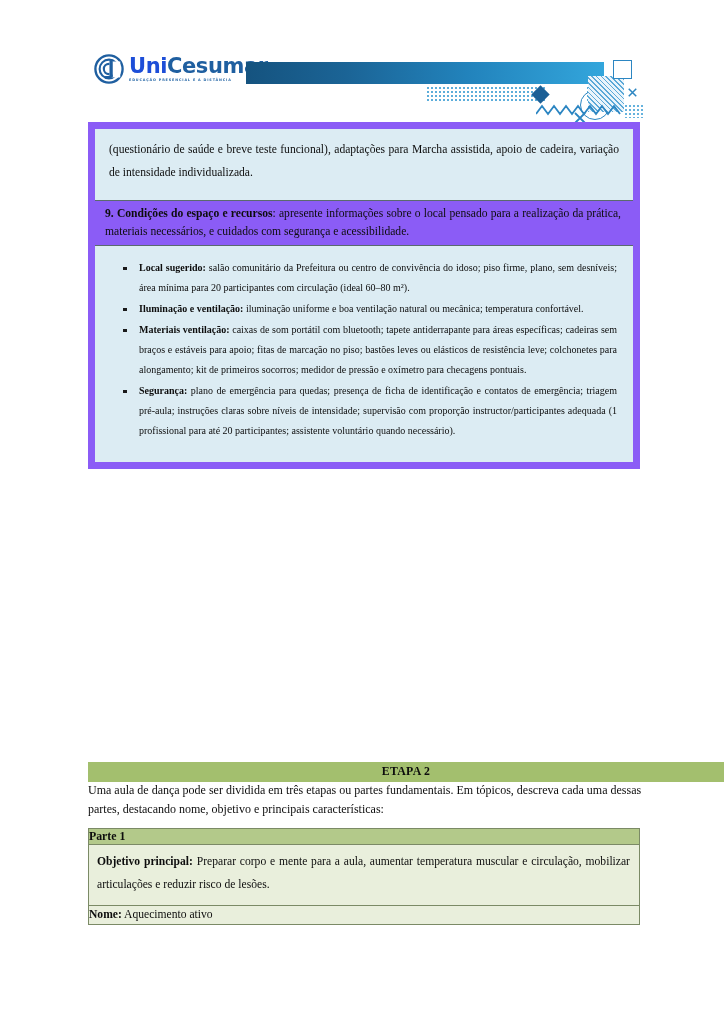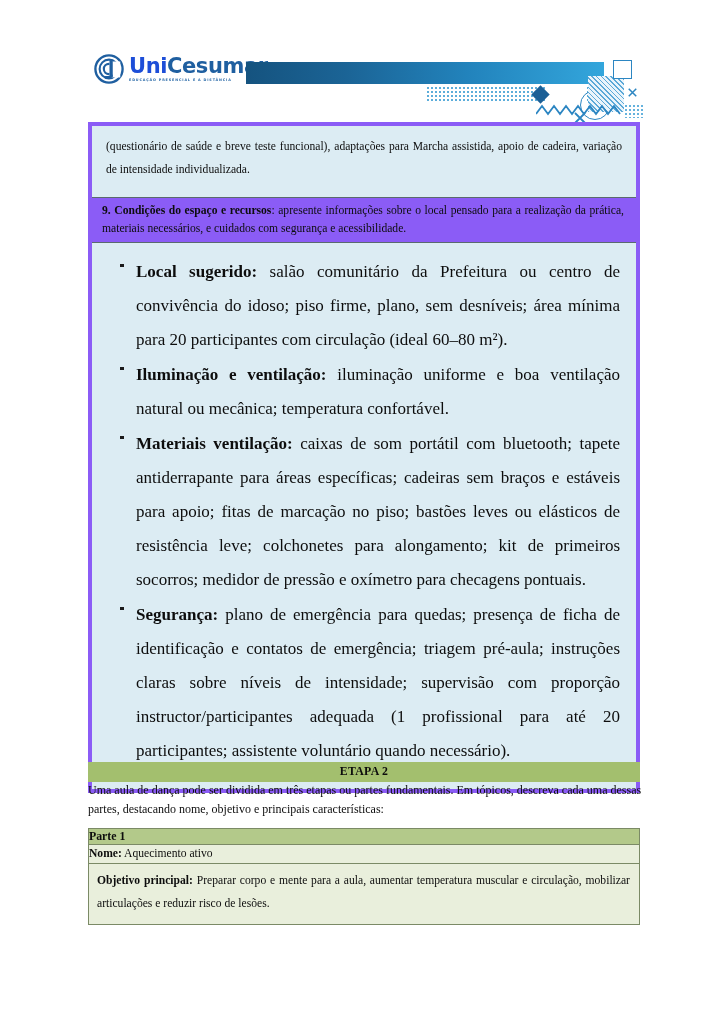--- a/index.html
+++ b/index.html
@@ -143,21 +143,21 @@
   }
 
   
   .blue-box {
     position: absolute;
     left: 88px;
     top: 122px;
     width: 552px;
     box-sizing: border-box;
     background: #dcecf3;
-    border: 4px solid #8b5cf6;
+    border: 7px solid #8b5cf6;
     padding: 0;
   }
   .blue-intro {
     padding: 9px 14px 16px 14px;
     font-size: 11.6px;
     line-height: 2.0;
     text-align: justify;
     text-justify: inter-word;
   }
   .teal-strip {
@@ -174,41 +174,41 @@
 
   .bullets {
     margin: 0;
     padding: 12px 16px 20px 14px;
     list-style: none;
   }
   .bullets li {
     position: relative;
     padding-left: 30px;
     margin-bottom: 1px;
-    font-size: 17px;
+    font-size: 10px;
     line-height: 2.0;
     text-align: justify;
     text-justify: inter-word;
   }
   .bullets li .sq {
     position: absolute;
     left: 14px;
     top: 9px;
     width: 3.6px;
     height: 3.6px;
     background: #1a1a1a;
   }
   .bullets li b { font-weight: bold; }
 
   
   .etapa-head {
     position: absolute;
     left: 88px;
     top: 762px;
-    width: 552px;
+    width: 636px;
     box-sizing: border-box;
     background: #a3bf6e;
     text-align: center;
     font-weight: bold;
     font-size: 11.8px;
     padding: 2px 0 3px 0;
     letter-spacing: 0.3px;
   }
   .etapa-para {
     position: absolute;
@@ -320,21 +320,21 @@
 
   <div class="etapa-head">ETAPA 2</div>
   <div class="etapa-para">Uma aula de dança pode ser dividida em três etapas ou partes fundamentais. Em tópicos, descreva cada uma dessas partes, destacando nome, objetivo e principais características:</div>
 
   <table class="parte-table">
     <tbody>
         <tr>
       <td class="parte-title">Parte 1</td>
     </tr>
     <tr>
-      <td class="parte-cell"><b>Nome:</b><span> Aquecimento ativo</span></td>
+      <td class="parte-cell tall"><b>Objetivo principal:</b><span> Preparar corpo e mente para a aula, aumentar temperatura muscular e circulação, mobilizar articulações e reduzir risco de lesões.</span></td>
     </tr>
     <tr>
-      <td class="parte-cell tall"><b>Objetivo principal:</b><span> Preparar corpo e mente para a aula, aumentar temperatura muscular e circulação, mobilizar articulações e reduzir risco de lesões.</span></td>
+      <td class="parte-cell"><b>Nome:</b><span> Aquecimento ativo</span></td>
     </tr>
   </tbody>
     </table>
 
 </div>
 
 </body></html>

